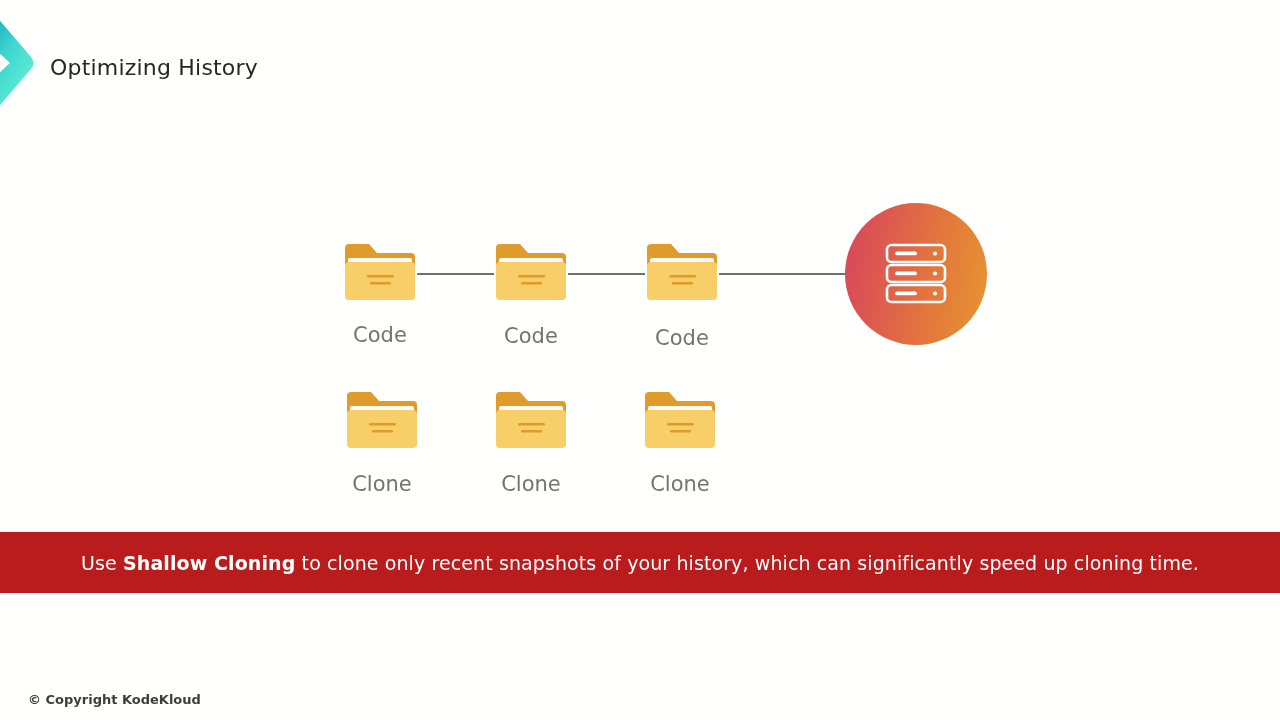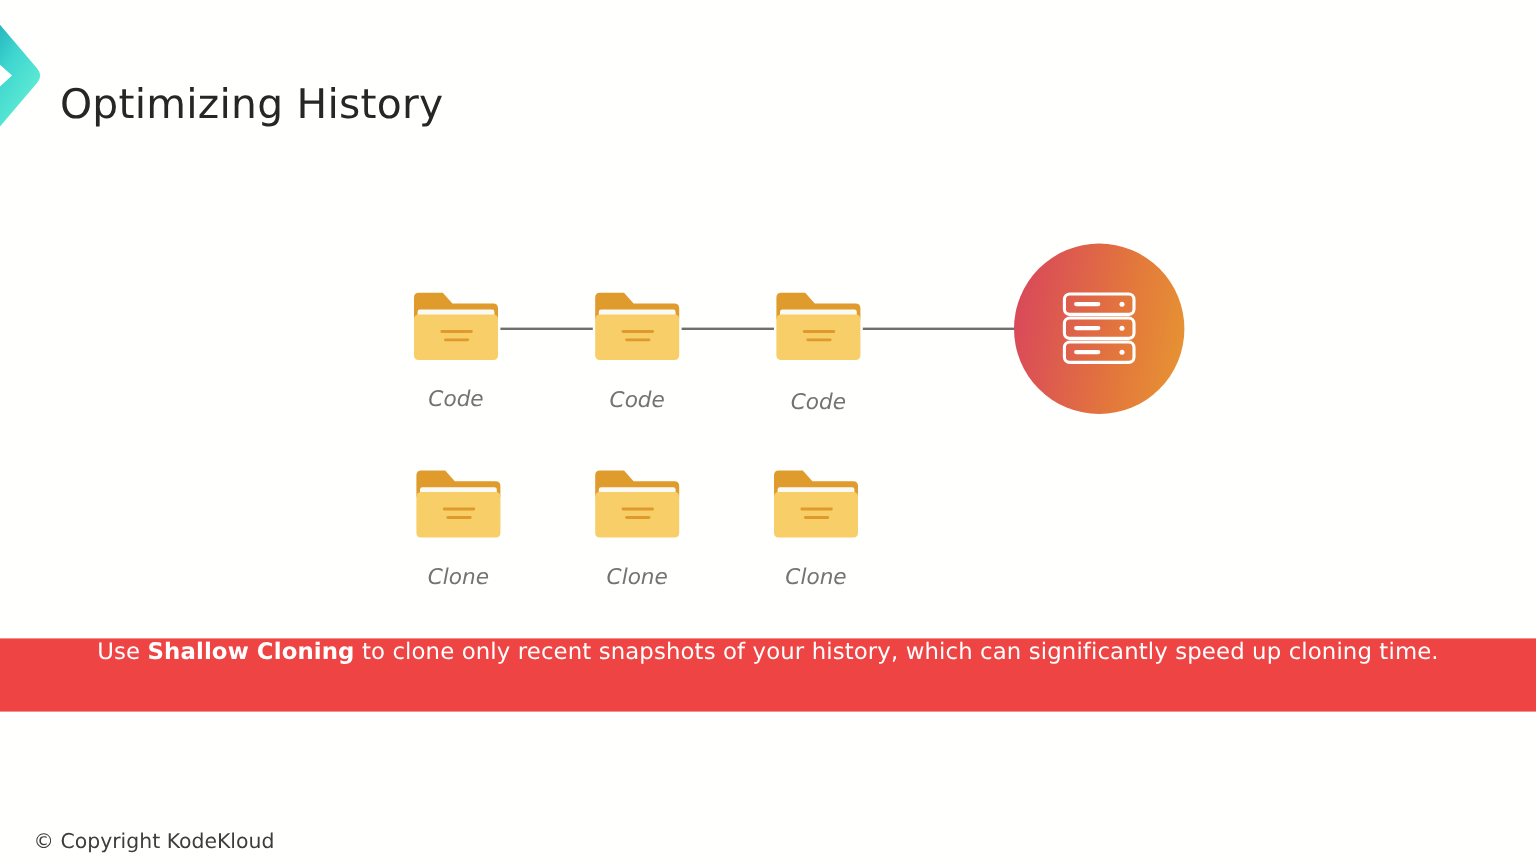--- a/index.html
+++ b/index.html
@@ -29,27 +29,26 @@
     left: -14px;
     top: 14px;
     width: 50px;
     height: 98px;
   }
 
   .page-title {
     position: absolute;
     left: 50px;
     top: 55px;
-    font-size: 34px;
+    font-size: 22px;
     font-weight: 400;
     letter-spacing: 0.2px;
     color: #262626;
     white-space: nowrap;
     font-family: "DejaVu Sans", "Liberation Sans", sans-serif;
-    margin-top: 12px;
   }
 
   
   .diagram {
     position: absolute;
     left: 0;
     top: 0;
     width: 1280px;
     height: 532px;
   }
@@ -64,27 +63,26 @@
   .node {
     position: absolute;
     text-align: center;
   }
 
   .folder-icon {
     display: block;
   }
 
   .node-label {
-    font-size: 18px;
+    font-size: 21px;
     color: #737373;
     font-weight: 400;
     line-height: 1.47;
     white-space: nowrap;
     font-family: "DejaVu Sans", "Liberation Sans", sans-serif;
-    font-style: italic;
   }
 
   
   .repo-node {
     position: absolute;
     left: 845px;
     top: 203px;
     width: 142px;
     text-align: center;
   }
@@ -112,22 +110,23 @@
     line-height: 1.45;
   }
 
   
   .banner {
     position: absolute;
     left: 0;
     top: 532px;
     width: 1280px;
     height: 61px;
-    background: #ef4444;
+    background: #b91c1c;
     display: flex;
+    align-items: center;
     justify-content: center;
   }
 
   .banner-text {
     color: #ffffff;
     font-size: 19px;
     font-weight: 400;
     letter-spacing: 0.1px;
     text-align: center;
     font-family: "DejaVu Sans", "Liberation Sans", sans-serif;
@@ -135,23 +134,24 @@
 
   .banner-text b {
     font-weight: 700;
   }
 
   
   .footer-copyright {
     position: absolute;
     left: 28px;
     top: 692px;
-    font-size: 17px;
+    font-size: 13px;
     color: #3d3d3d;
     white-space: nowrap;
+    font-weight: bold;
   }
 </style>
 </head>
 <body>
 
 <div class="slide">
 
   <div class="logo-mark">
     <svg width="50" height="98" viewBox="0 0 50 98" xmlns="http://www.w3.org/2000/svg">
       <defs>

